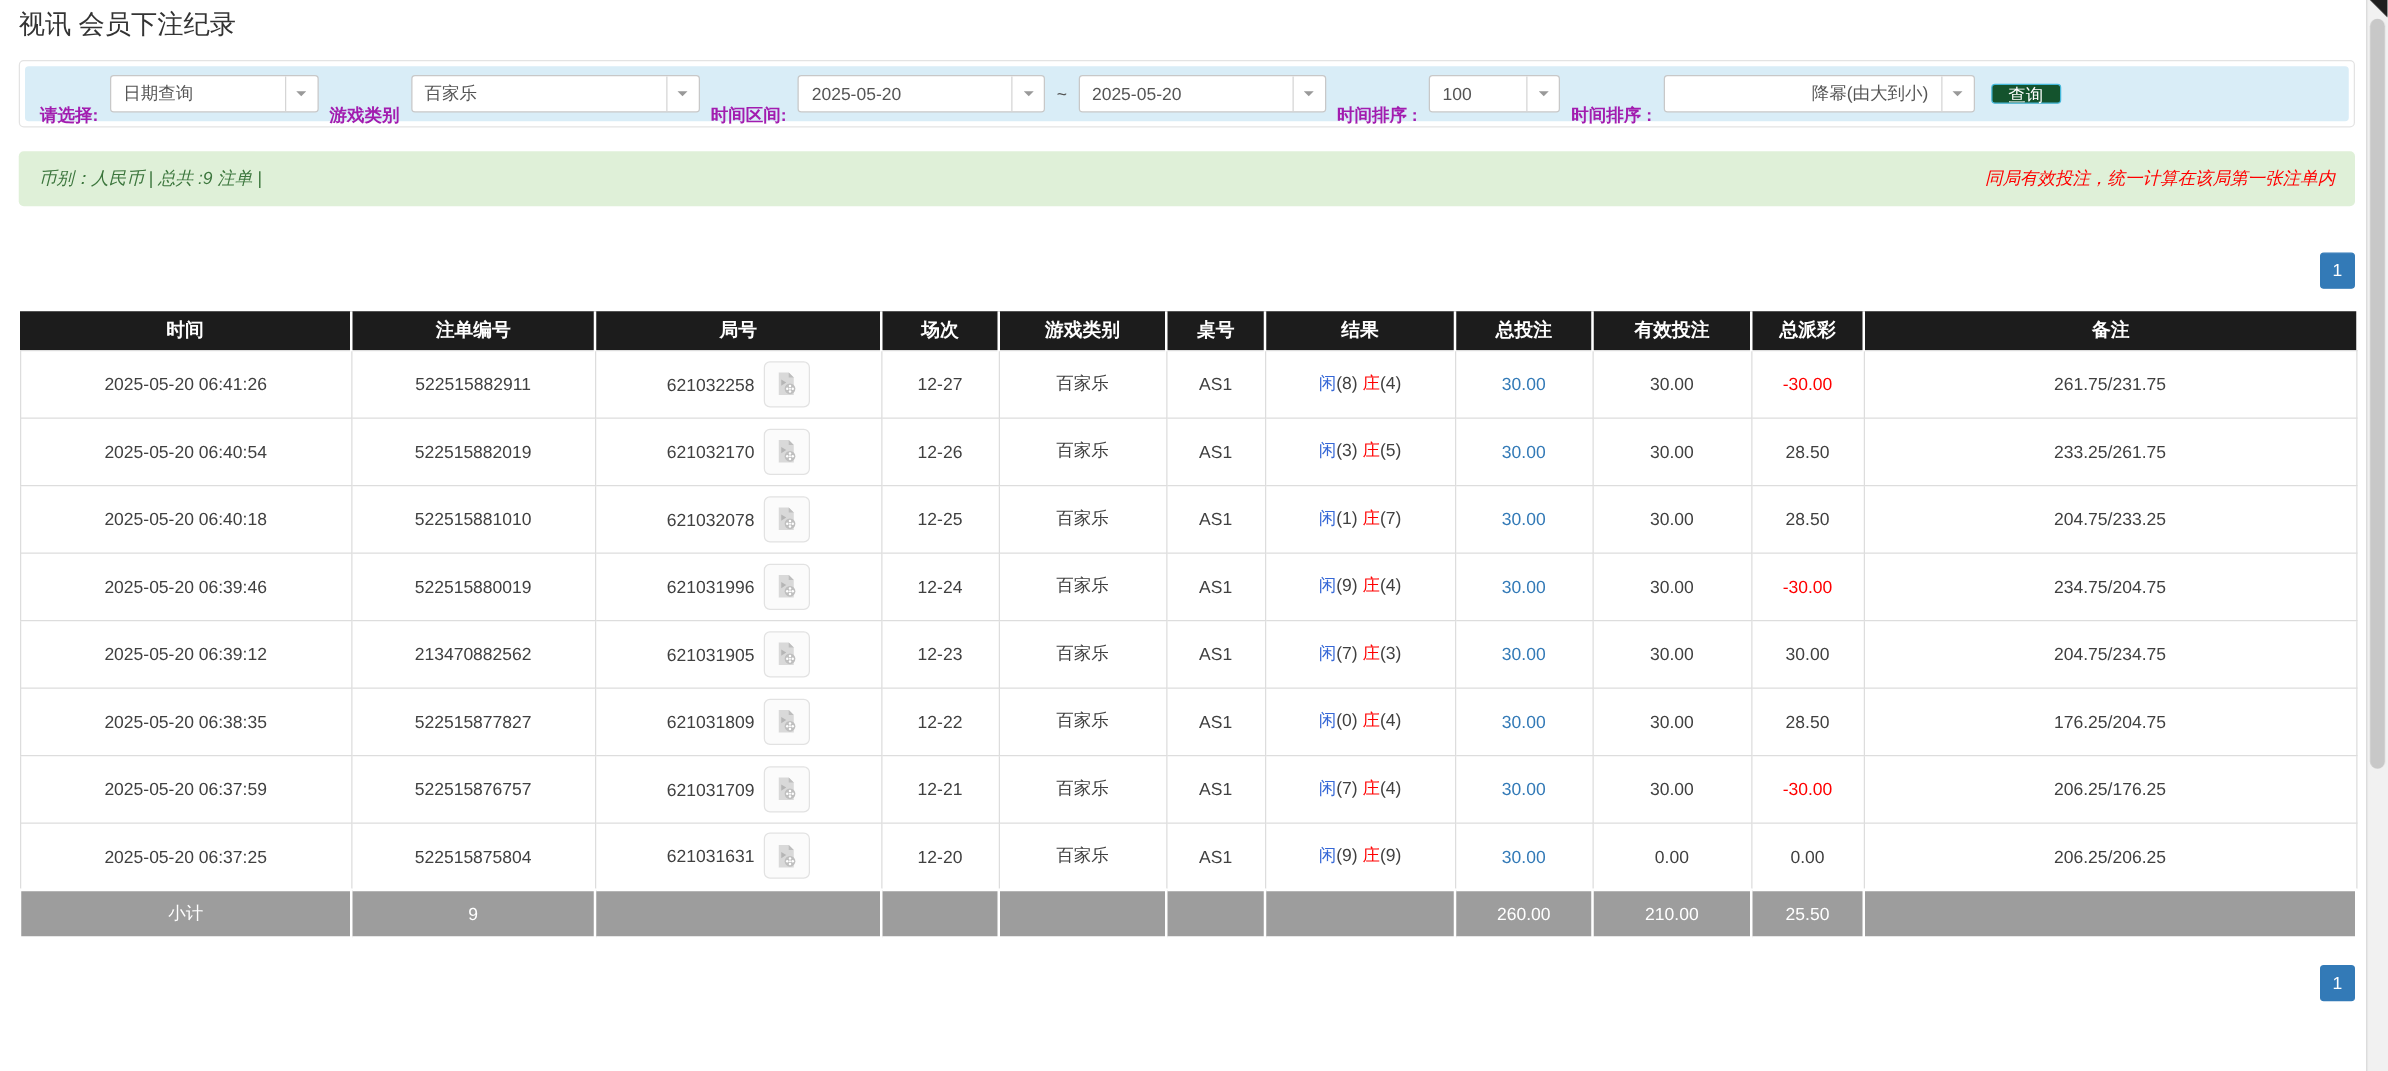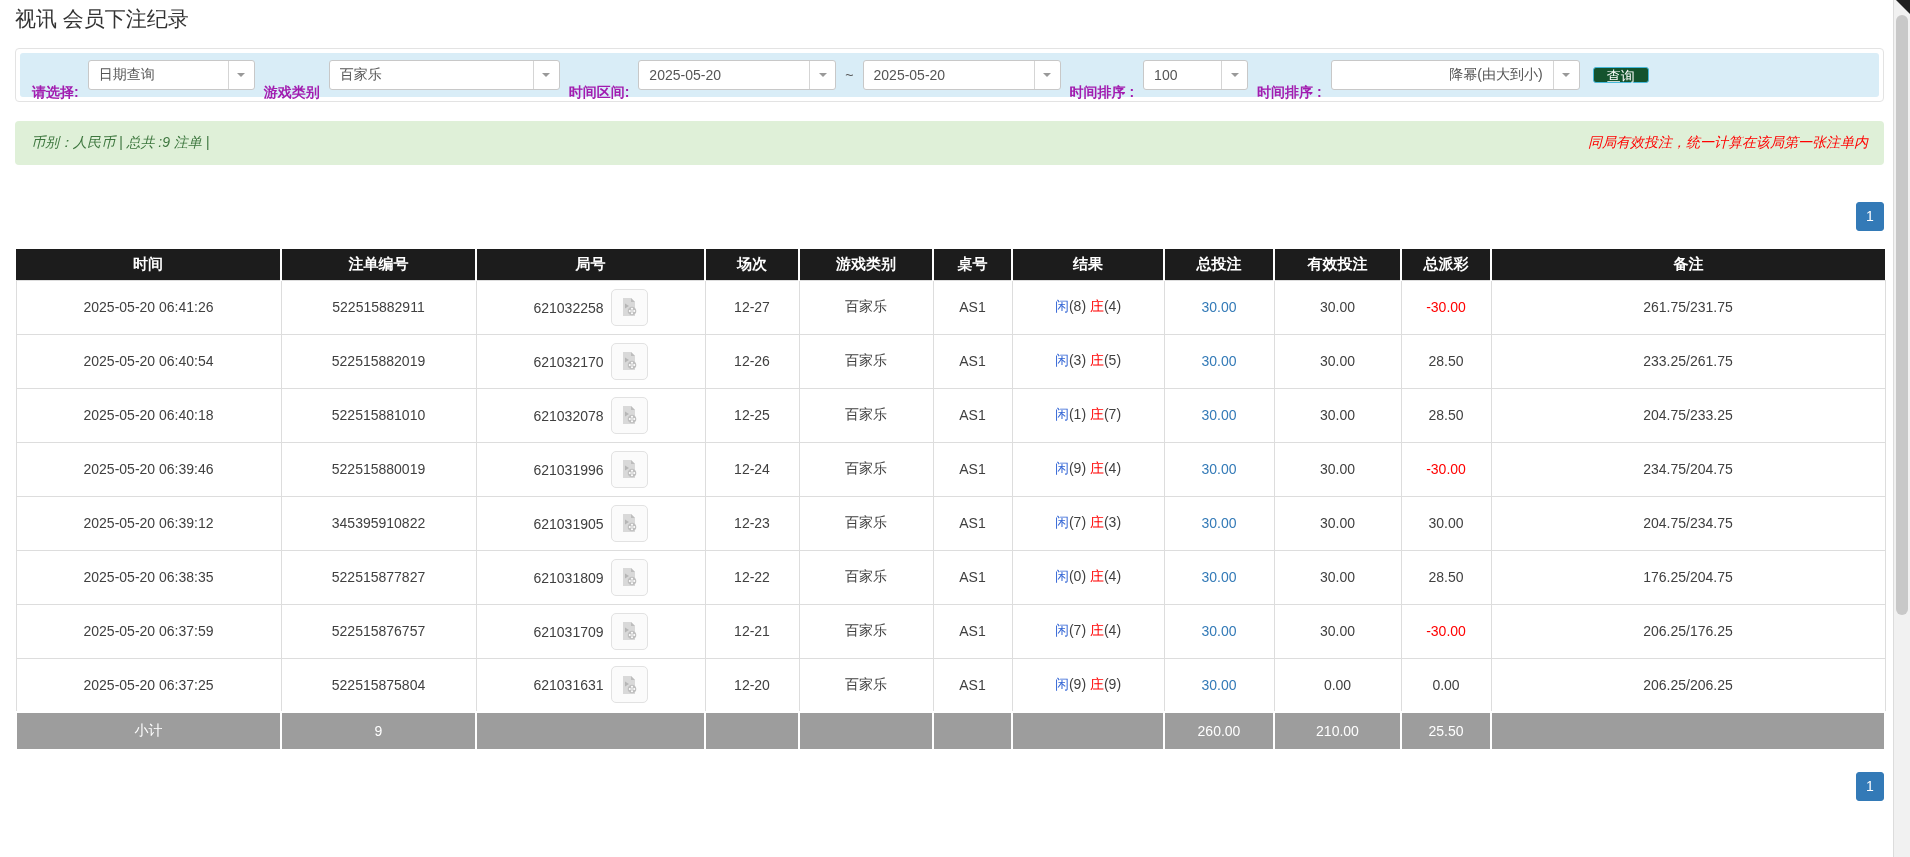--- a/index.html
+++ b/index.html
@@ -296,21 +296,21 @@
           <td>百家乐</td>
           <td>AS1</td>
           <td><span class="res-p">闲</span>(9) <span class="res-b">庄</span>(4)</td>
           <td class="amt-blue">30.00</td>
           <td>30.00</td>
           <td class="amt-red">-30.00</td>
           <td>234.75/204.75</td>
         </tr>
         <tr class="row-tall">
           <td>2025-05-20 06:39:12</td>
-          <td>345395910822</td>
+          <td>213470882562</td>
           <td><span class="round-no">621031905</span><button class="video-btn">
               <svg width="20" height="20" viewBox="0 0 20 20">
                 <path d="M4 1h8l4 4v14H4z" fill="#d9d9d9"></path>
                 <path d="M12 1v4h4z" fill="#bdbdbd"></path>
                 <path d="M6 6.5l4 2.5-4 2.5z" fill="#b5b5b5"></path>
                 <circle cx="13" cy="14" r="4.3" fill="#bfbfbf"></circle>
                 <circle cx="13" cy="11.8" r="1" fill="#fff"></circle>
                 <circle cx="13" cy="16.2" r="1" fill="#fff"></circle>
                 <circle cx="10.8" cy="14" r="1" fill="#fff"></circle>
                 <circle cx="15.2" cy="14" r="1" fill="#fff"></circle>

